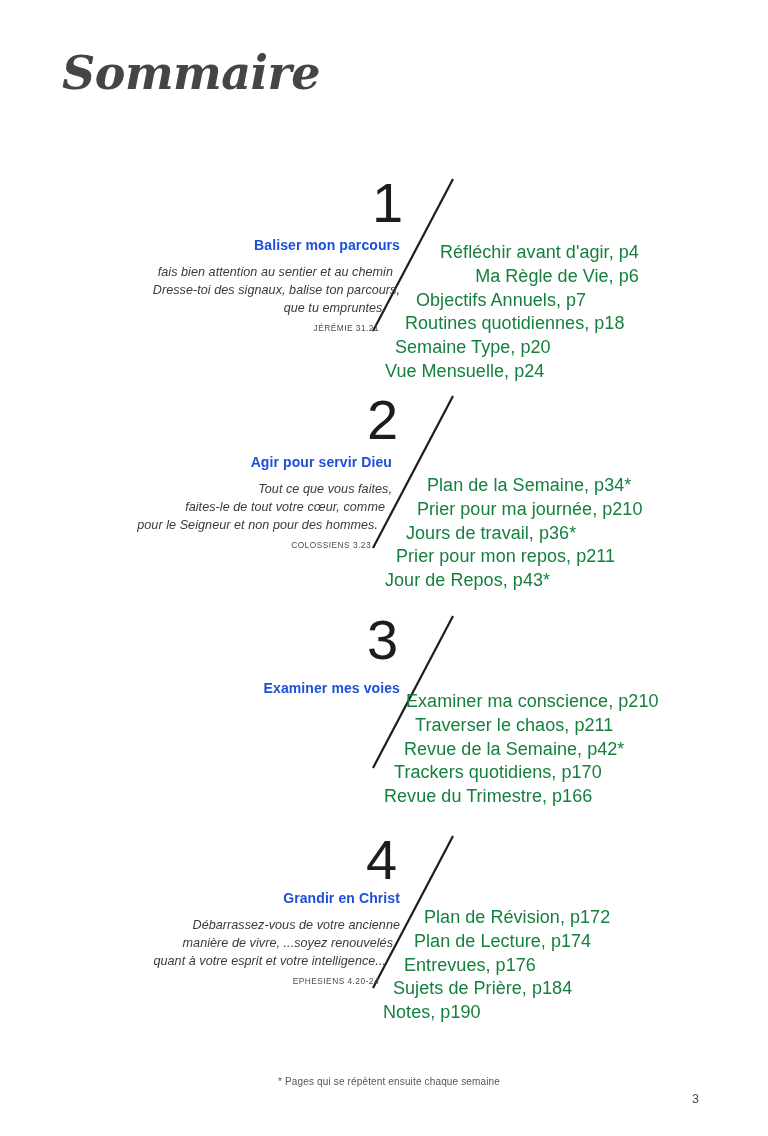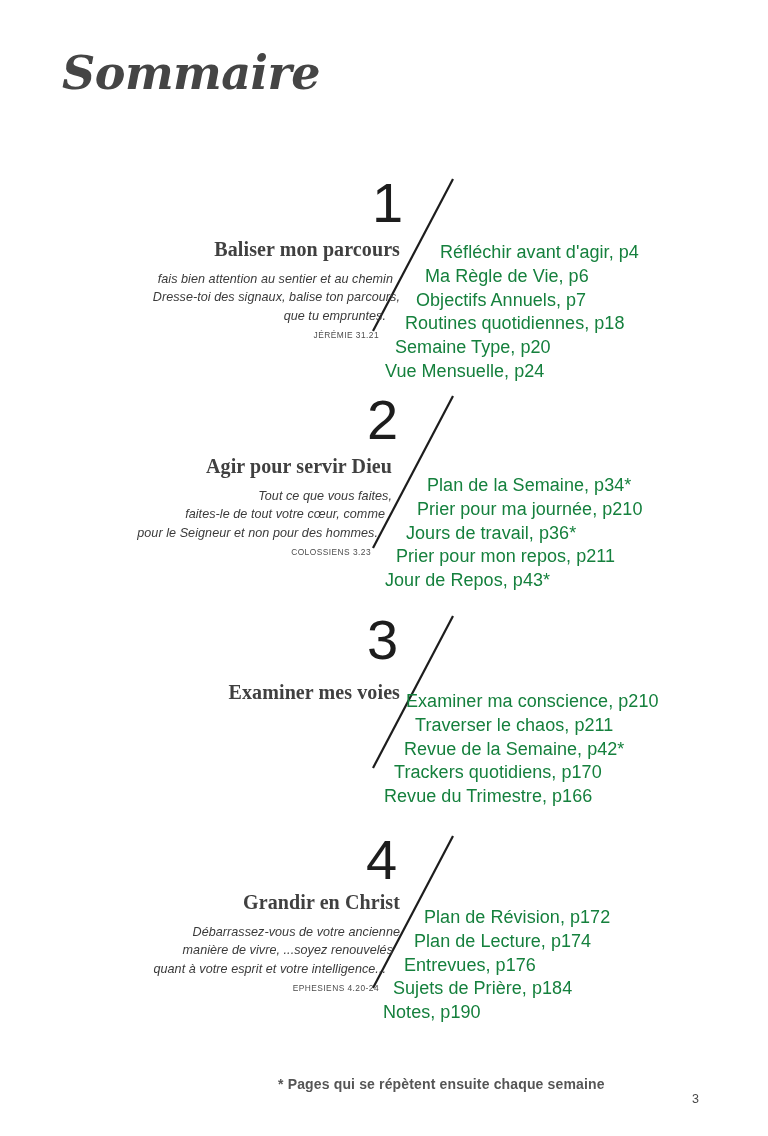--- a/index.html
+++ b/index.html
@@ -60,24 +60,24 @@
     stroke-width: 2.2;
     stroke-linecap: butt;
   }
 
   
   .left-col {
     position: absolute;
     text-align: right;
   }
   .sec-title {
-    font-family: Liberation Serif, serif;
+    font-family: Liberation Sans, sans-serif;
     font-weight: bold;
-    font-size: 20px;
-    color: #404040;
+    font-size: 14px;
+    color: #1d4ed8;
     letter-spacing: 0.1px;
     white-space: nowrap;
     line-height: 1.2;
   }
   .verse {
     margin-top: 9px;
     font-style: italic;
     font-size: 12.6px;
     line-height: 1.45;
     color: #3a3a3a;
@@ -112,25 +112,24 @@
     color: #15803d;
     white-space: nowrap;
     letter-spacing: 0.05px;
   }
 
   
   .footnote {
     position: absolute;
     left: 278px;
     top: 1076px;
-    font-size: 14px;
+    font-size: 10px;
     color: #555555;
     letter-spacing: 0.15px;
     white-space: nowrap;
-    font-weight: bold;
   }
   .page-number {
     position: absolute;
     left: 692px;
     top: 1092px;
     font-size: 12.5px;
     color: #4a4a4a;
     letter-spacing: 0.2px;
   }
 </style>
@@ -151,21 +150,21 @@
     <div class="verse">
       <span class="verse-line l2">fais bien attention au sentier et au chemin</span>
       <span class="verse-line l1">Dresse-toi des signaux, balise ton parcours,</span>
       <span class="verse-line l3">que tu empruntes.</span>
       <span class="verse-ref">JÉRÉMIE 31.21</span>
     </div>
   </div>
 
   <div class="right-col" style="left:392px; top:66px;">
     <span class="toc-item" style="margin-left:48px;">Réfléchir avant d'agir, p4</span>
-    <span class="toc-item" style="margin-left:33px;">Ma Règle de Vie, p6</span>
+    <span class="toc-item" style="margin-left:33px;text-align:right;">Ma Règle de Vie, p6</span>
     <span class="toc-item" style="margin-left:24px;">Objectifs Annuels, p7</span>
     <span class="toc-item" style="margin-left:13px;">Routines quotidiennes, p18</span>
     <span class="toc-item" style="margin-left:3px;">Semaine Type, p20</span>
     <span class="toc-item" style="margin-left:-7px;">Vue Mensuelle, p24</span>
   </div>
 </div>
 
 <div class="section" style="top:392px;">
   <div class="sec-number" style="left:367px; top:0px;">2</div>
 

